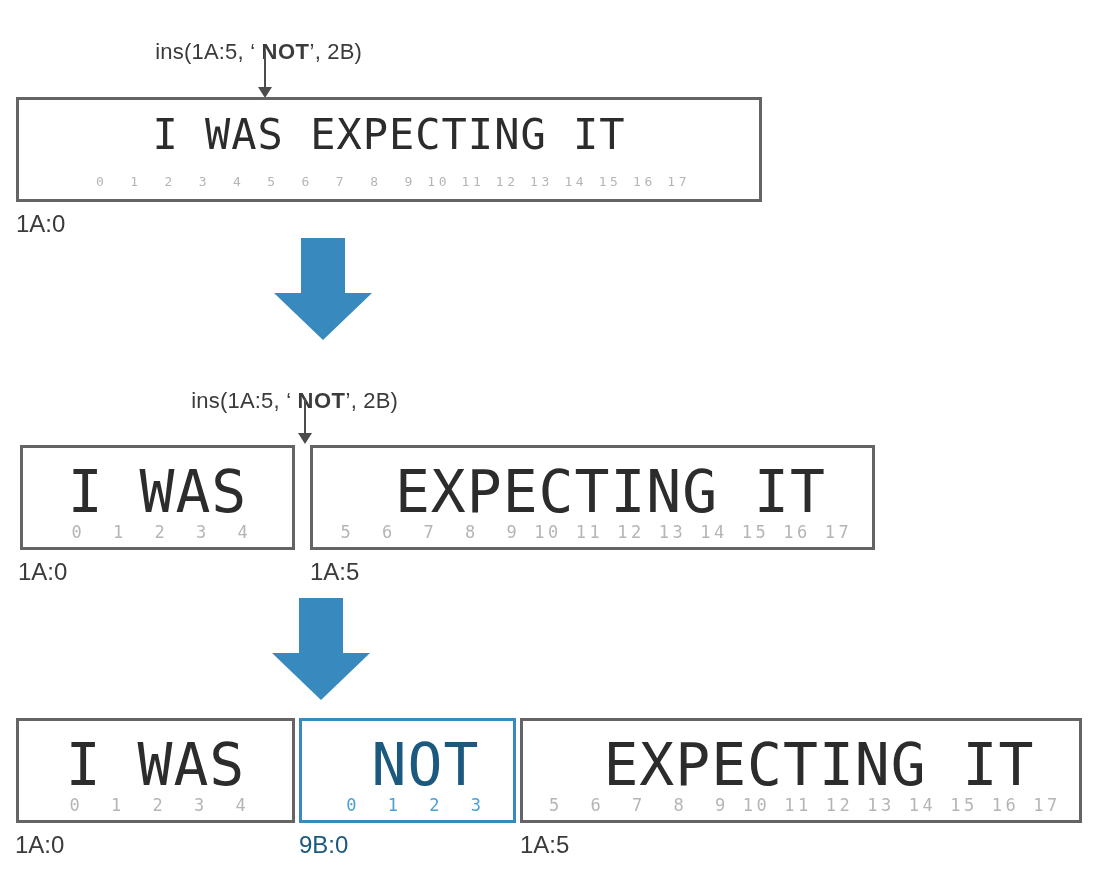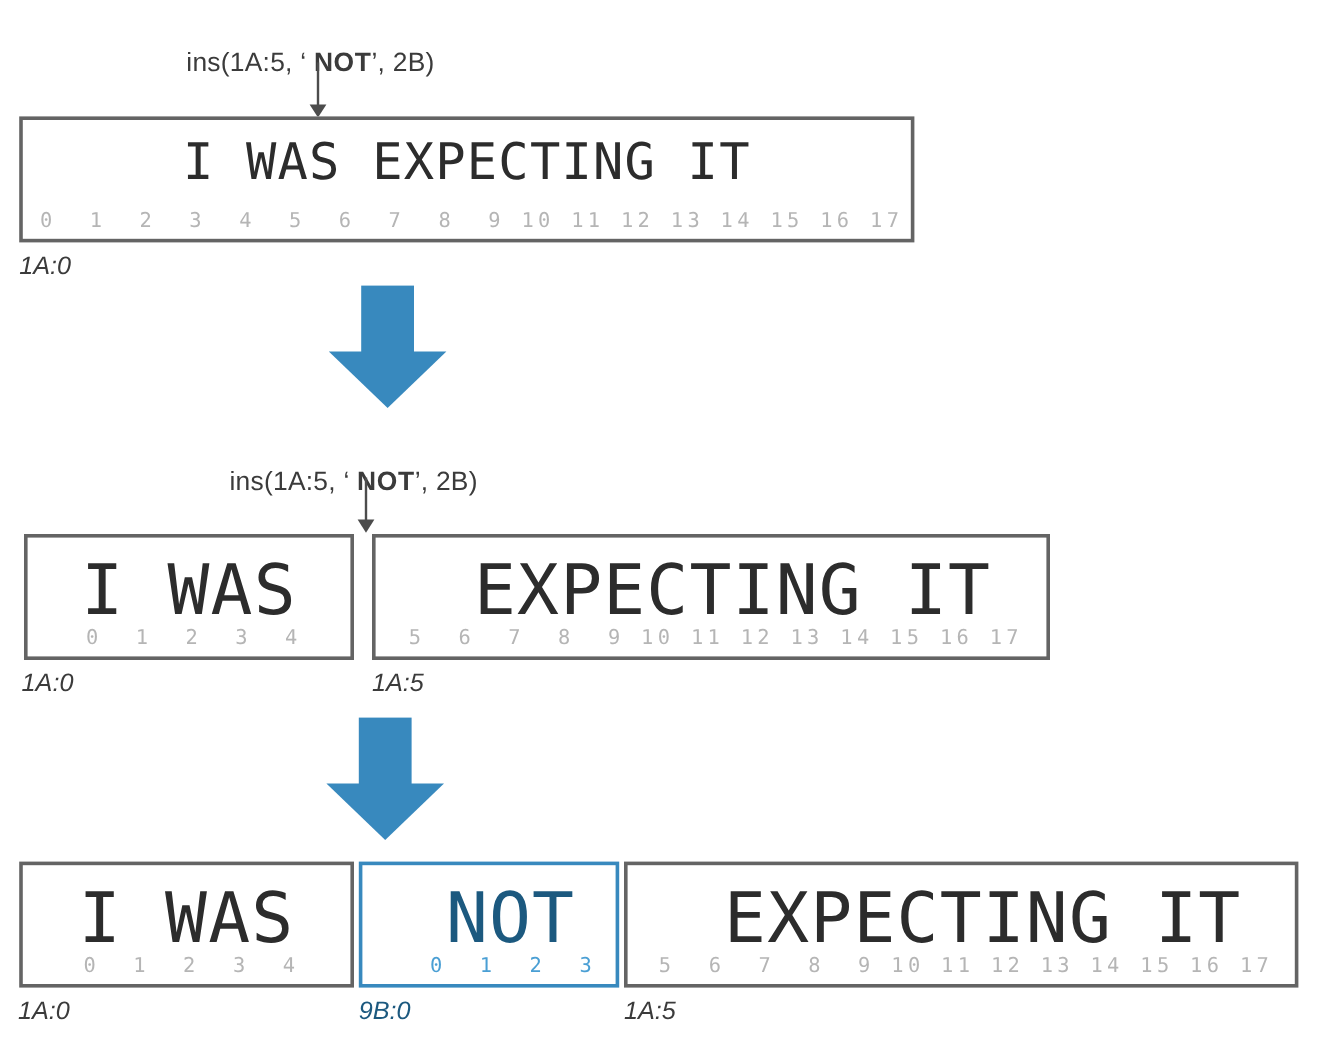--- a/index.html
+++ b/index.html
@@ -110,24 +110,23 @@
     white-space: pre;
   }
   .seg-idx.accent {
     color: #4a9fd4;
   }
 
   
   .box-caption {
     position: absolute;
     font-family: "Liberation Sans", sans-serif;
-    font-size: 21px;
+    font-size: 24px;
     color: #3b3b3b;
     white-space: pre;
-    font-style: italic;
   }
   .box-caption.accent {
     color: #1c597f;
   }
 </style>
 </head>
 <body>
 
 <div class="stage">
 
@@ -136,21 +135,21 @@
   </div>
 
   <div class="thin-arrow" style="left:258px; top:52px; height:46px;">
     <div class="shaft" style="height:36px;"></div>
     <div class="head" style="top:35px;"></div>
   </div>
 
   <div class="seg-box" style="left:16px; top:97px; width:746px; height:105px;">
     <div class="seg-inner">
       <div class="seg-text" style="top:10px; font-size:42px; letter-spacing:1px;">I WAS EXPECTING IT</div>
-      <div class="seg-idx" style="top:74px; font-size:17px; letter-spacing:3.6px; padding-left:4px;">0  1  2  3  4  5  6  7  8  9 10 11 12 13 14 15 16 17</div>
+      <div class="seg-idx" style="top:74px; font-size:13px; letter-spacing:3.6px; padding-left:4px;">0  1  2  3  4  5  6  7  8  9 10 11 12 13 14 15 16 17</div>
     </div>
   </div>
 
   <div class="box-caption" style="left:16px; top:210px;">1A:0</div>
 
   <div class="blue-arrow" style="left:274px; top:238px; width:98px; height:102px;">
     <div class="stem" style="width:44px; height:58px; background:#3889be;"></div>
     <div class="tip" style="top:55px;
                 border-left:49px solid transparent;
                 border-right:49px solid transparent;
@@ -197,21 +196,21 @@
       <div class="seg-text" style="top:10px; font-size:58px; letter-spacing:1px;">I WAS</div>
       <div class="seg-idx" style="top:74px; font-size:17px; letter-spacing:3.6px; padding-left:4px;">0  1  2  3  4</div>
     </div>
   </div>
 
   <div class="box-caption" style="left:15px; top:831px;">1A:0</div>
 
   <div class="seg-box accent" style="left:299px; top:718px; width:217px; height:105px;">
     <div class="seg-inner">
       <div class="seg-text accent" style="top:10px; font-size:58px; letter-spacing:1px;"> NOT</div>
-      <div class="seg-idx accent" style="top:74px; font-size:17px; letter-spacing:3.6px; padding-left:20px;">0  1  2  3</div>
+      <div class="seg-idx accent" style="top:74px; font-size:17px; letter-spacing:3.6px; padding-left:8px;">0  1  2  3</div>
     </div>
   </div>
 
   <div class="box-caption accent" style="left:299px; top:831px;">9B:0</div>
 
   <div class="seg-box" style="left:520px; top:718px; width:562px; height:105px;">
     <div class="seg-inner">
       <div class="seg-text" style="top:10px; font-size:58px; letter-spacing:1px;"> EXPECTING IT</div>
       <div class="seg-idx" style="top:74px; font-size:17px; letter-spacing:3.6px; padding-left:4px;">5  6  7  8  9 10 11 12 13 14 15 16 17</div>
     </div>

